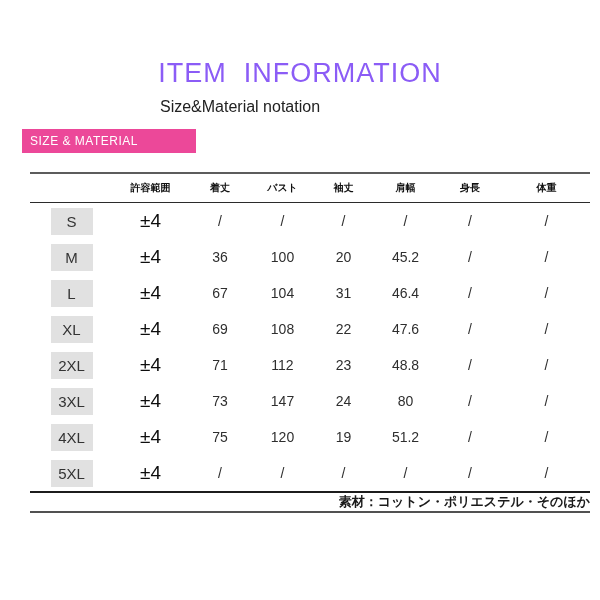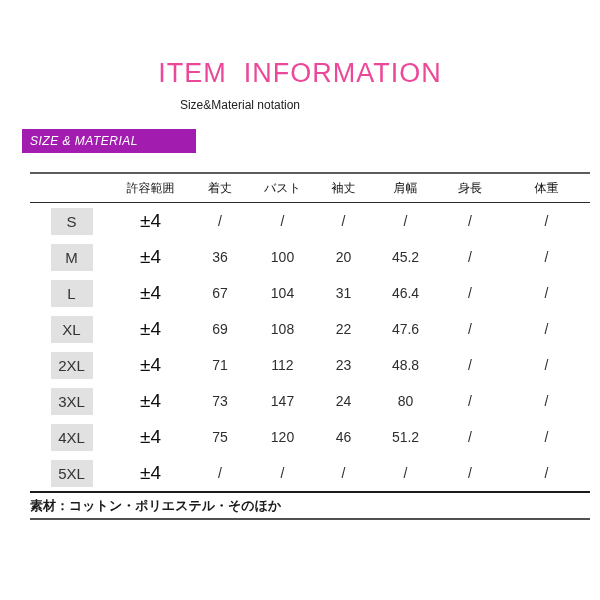--- a/index.html
+++ b/index.html
@@ -13,43 +13,42 @@
   }
 
   .page-title {
     position: absolute;
     top: 58px; left: 0; width: 600px;
     text-align: center;
     font-size: 27px;
     font-weight: 500;
     letter-spacing: 1px;
     white-space: pre;
-    color: #ec4899;
+    color: #8b5cf6;
   }
 
   .page-subtitle {
     position: absolute;
     top: 98px; left: 0; width: 480px;
     text-align: center;
-    font-size: 12px;
+    font-size: 16px;
     color: #222;
   }
 
   .section-banner {
     position: absolute;
     top: 129px; left: 22px;
     width: 174px; height: 24px;
-    background: #a21caf;
+    background: #ec4899;
     color: #ffffff;
     font-size: 12px;
     letter-spacing: 0.5px;
     display: flex;
     align-items: center;
     padding-left: 8px;
-    font-style: italic;
   }
 
   .size-table {
     position: absolute;
     top: 172px; left: 30px;
     width: 560px;
   }
 
   .grid-row {
     display: grid;
@@ -57,22 +56,22 @@
     align-items: center;
   }
 
   .thead {
     border-top: 2px solid #5c5c5c;
     border-bottom: 1px solid #2b2b2b;
     height: 31px;
   }
   .thead .th {
     text-align: center;
-    font-size: 12px;
-    font-weight: normal;
+    font-size: 10px;
+    font-weight: bold;
     color: #111;
   }
 
   .trow { height: 36px; }
 
   .size-cell { display: flex; justify-content: center; }
   .size-badge {
     min-width: 42px; height: 27px;
     padding: 0 4px;
     background: #e1e1e1;
@@ -89,24 +88,24 @@
 
   .val-cell {
     text-align: center;
     font-size: 14px;
     color: #2e2e2e;
   }
 
   .table-footer {
     border-top: 2px solid #1c1c1c;
     border-bottom: 2px solid #515151;
-    height: 29px;
+    height: 22px;
     display: flex;
     align-items: center;
-    justify-content: flex-start;
+    justify-content: flex-end;
     font-size: 13px;
     font-weight: bold;
     color: #1a1a1a;
   }
 </style>
 </head>
 <body>
 
 <div class="page-title">ITEM  INFORMATION</div>
 <div class="page-subtitle">Size&amp;Material notation</div>
@@ -206,21 +205,21 @@
     <div class="val-cell">/</div>
   </div>
 
   <div class="grid-row trow">
     <div class="size-cell">
         <span class="size-badge">4XL</span>
       </div>
     <div class="tol-cell">±4</div>
     <div class="val-cell">75</div>
     <div class="val-cell">120</div>
-    <div class="val-cell">46</div>
+    <div class="val-cell">19</div>
     <div class="val-cell">51.2</div>
     <div class="val-cell">/</div>
     <div class="val-cell">/</div>
   </div>
 
   <div class="grid-row trow">
     <div class="size-cell">
         <span class="size-badge">5XL</span>
       </div>
     <div class="tol-cell">±4</div>

